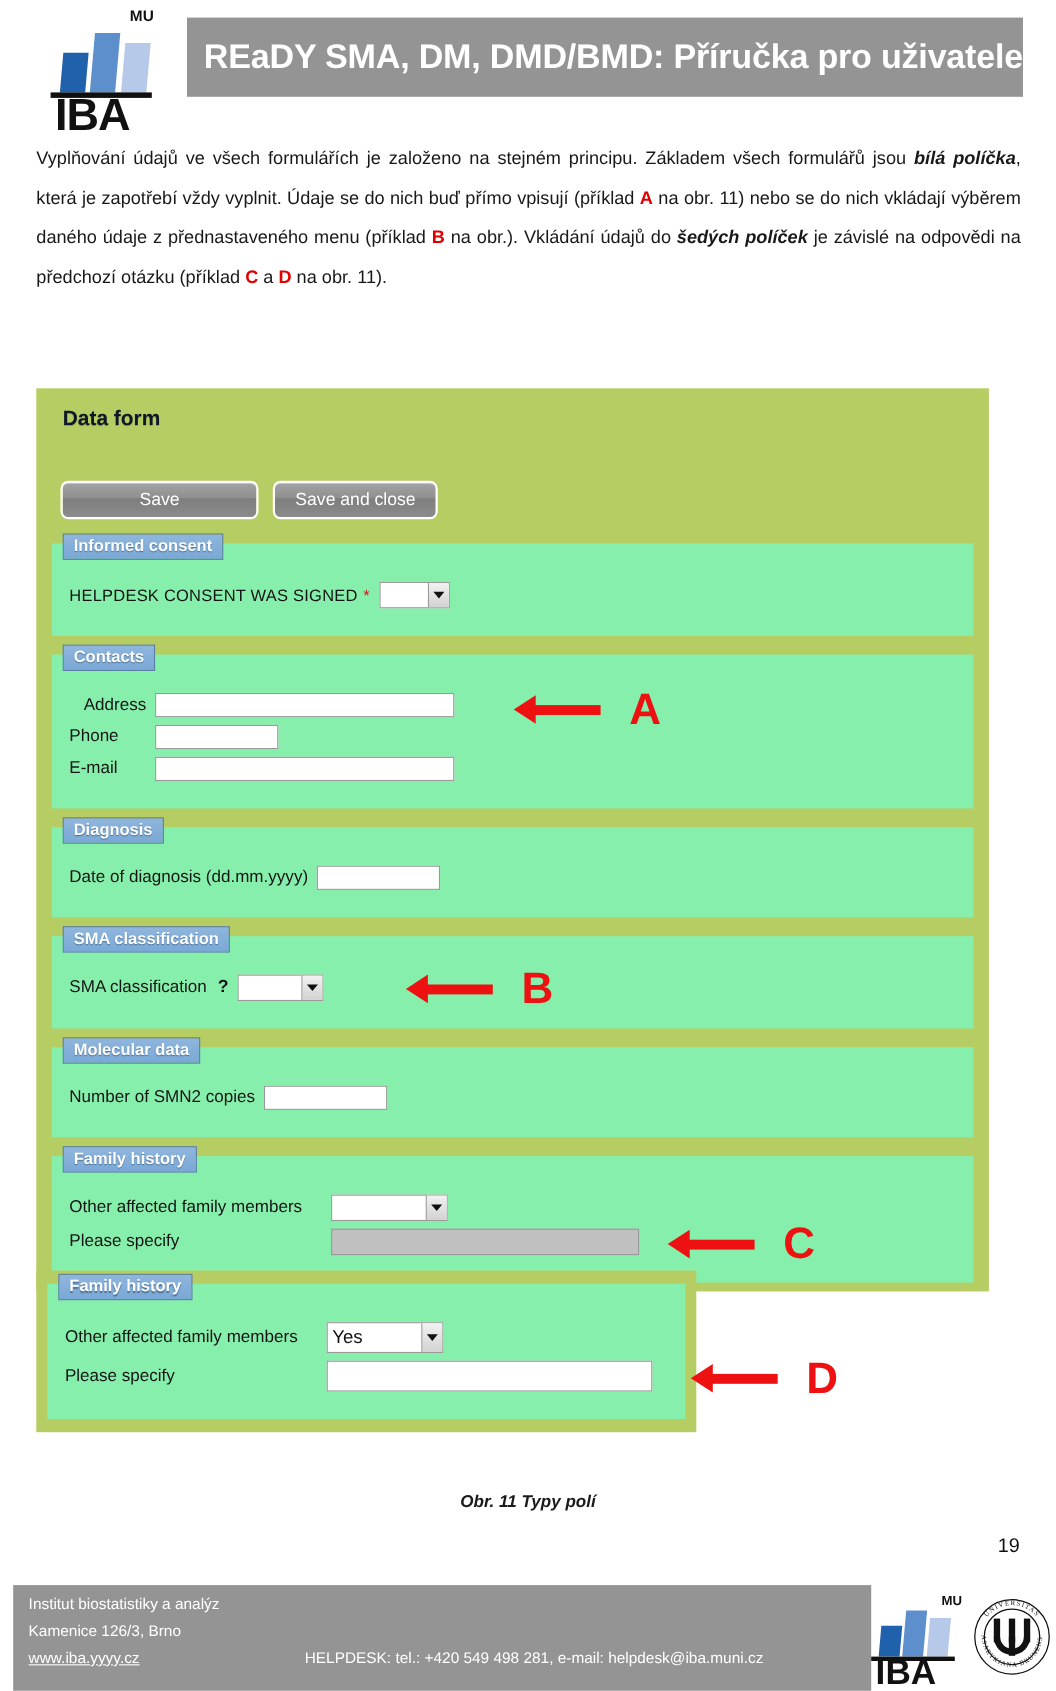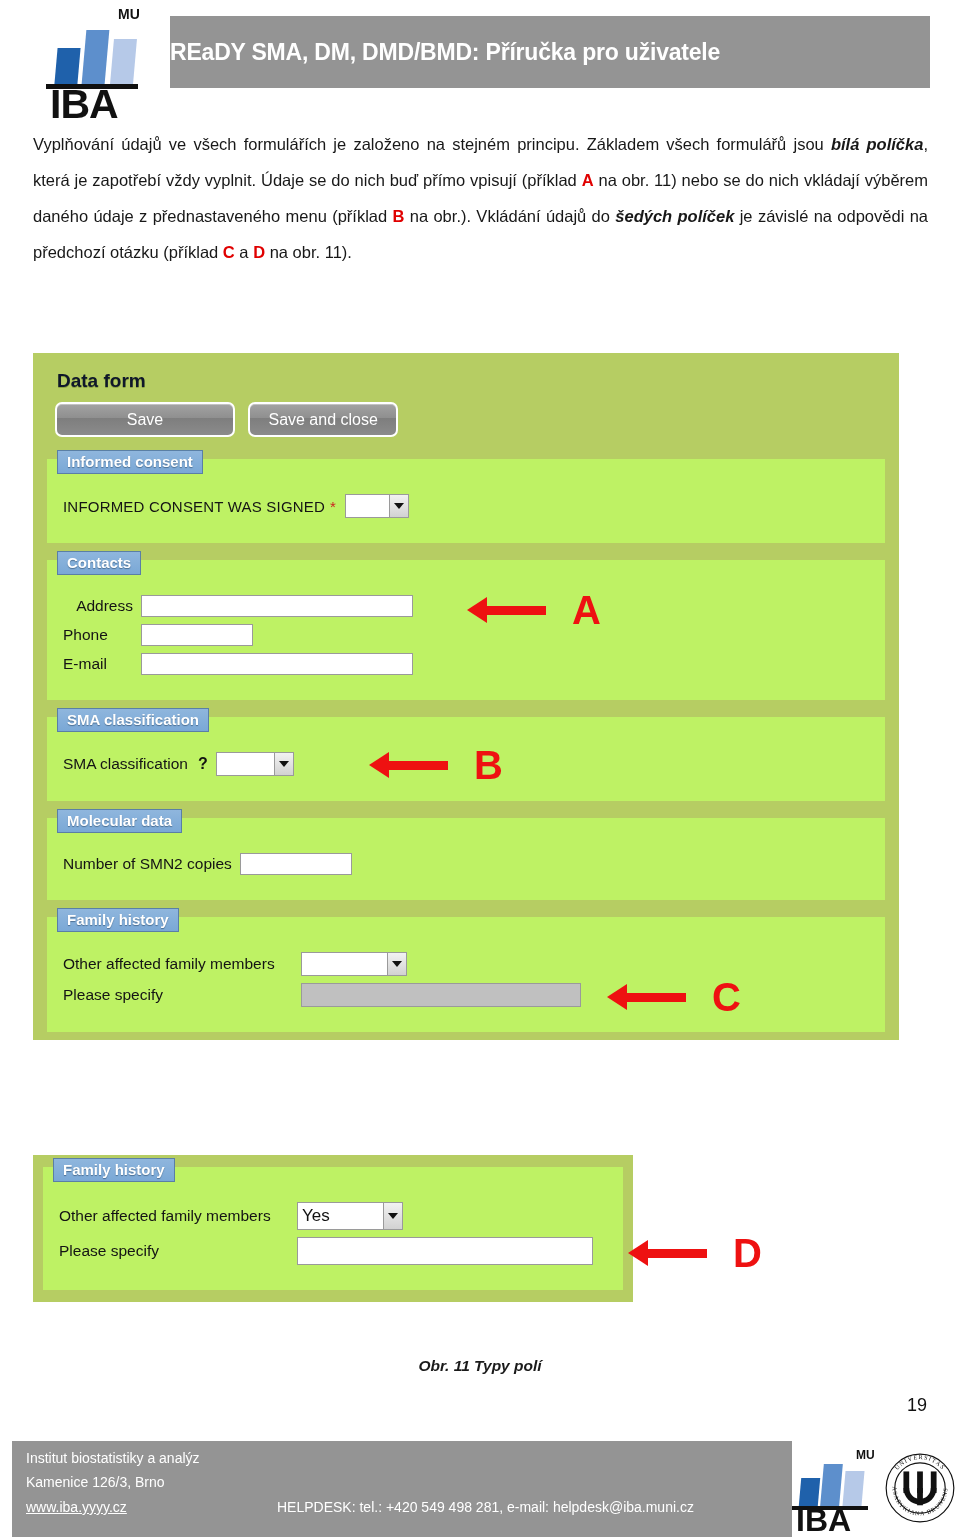--- a/index.html
+++ b/index.html
@@ -25,21 +25,21 @@
     font-family:"Liberation Sans", sans-serif;line-height:1;}
   .mu-text{position:absolute;left:84px;top:2px;font-size:14px;font-weight:bold;color:#111;
     font-family:"Liberation Sans", sans-serif;}
 
   #header-bar{
     position:absolute;left:170px;top:16px;width:760px;height:72px;
     background:#949494;
   }
   #header-title{
     position:absolute;left:0;right:0;top:50%;transform:translateY(-50%);
-    text-align:left;color:#ffffff;font-weight:bold;font-size:23px;
+    text-align:right;color:#ffffff;font-weight:bold;font-size:31px;
     font-family:"Liberation Sans", sans-serif;
     letter-spacing:-0.2px;
   }
 
   
   #bodytext{
     position:absolute;left:33px;top:126px;width:895px;
     font-size:16.5px;line-height:36px;color:#181818;
     text-align:justify;
     font-family:"Liberation Sans", sans-serif;
@@ -62,27 +62,28 @@
   .btnrow{padding-left:22px;padding-bottom:22px;}
   .gbtn{
     display:inline-block;vertical-align:top;
     height:31px;line-height:31px;
     background:linear-gradient(180deg,#a3a3a3 0%,#8f8f8f 45%,#7e7e7e 46%,#8b8b8b 100%);
     border:2px solid #ffffff;border-radius:7px;
     color:#ffffff;font-size:16px;text-align:center;
     padding:0 18px;margin-right:9px;
     box-shadow:inset 0 1px 0 rgba(255,255,255,.35);
     font-family:"Liberation Sans", sans-serif;
+    margin-top:35px;
   }
   .gbtn.wide{min-width:140px;}
 
   
   .fsblock{
     position:relative;
-    background:#bef264;
+    background:#86efac;
     margin:0 14px 17px 14px;
     padding:28px 10px 18px 10px;
     min-height:30px;
   }
   .fsblock.last{margin-bottom:0;}
   .fslegend{
     position:absolute;left:10px;top:-9px;
     background:linear-gradient(180deg,#8fb6dd 0%,#7aa8d6 100%);
     border:1px solid #5a7fa5;
     color:#ffffff;font-size:15px;font-weight:bold;
@@ -206,21 +207,21 @@
     <div class="dfTitle">Data form</div>
 
     <div class="btnrow">
       <span class="gbtn wide">Save</span>
       <span class="gbtn">Save and close</span>
     </div>
 
     <div class="fsblock">
       <div class="fslegend">Informed consent</div>
       <div class="frow">
-        <span class="flabel caps">INFORMED CONSENT WAS SIGNED</span>
+        <span class="flabel caps">HELPDESK CONSENT WAS SIGNED</span>
         <span class="req">*</span>
         <span class="sel" style="width:58px;margin-left:9px;">
           <span></span>
           <span class="arrowbox">
               <span class="caret"></span>
             </span>
         </span>
       </div>
     </div>
 
@@ -242,20 +243,27 @@
         <span class="txtinput" style="width:270px;"></span>
       </div>
 
       <div class="annot" style="left:420px;top:30px;">
         <span class="arrowhead"></span>
         <span class="arrowline"></span>
         <span class="bigletter">A</span>
       </div>
     </div>
 
+    <div class="fsblock">
+      <div class="fslegend">Diagnosis</div>
+      <div class="frow">
+        <span class="flabel">Date of diagnosis (dd.mm.yyyy)</span>
+        <span class="txtinput" style="width:110px;"></span>
+      </div>
+    </div>
 
     <div class="fsblock">
       <div class="fslegend">SMA classification</div>
       <div class="frow">
         <span class="flabel">SMA classification</span>
         <span class="qmark">?</span>
         <span class="sel" style="width:72px;margin-left:0;">
           <span></span>
           <span class="arrowbox">
               <span class="caret"></span>

